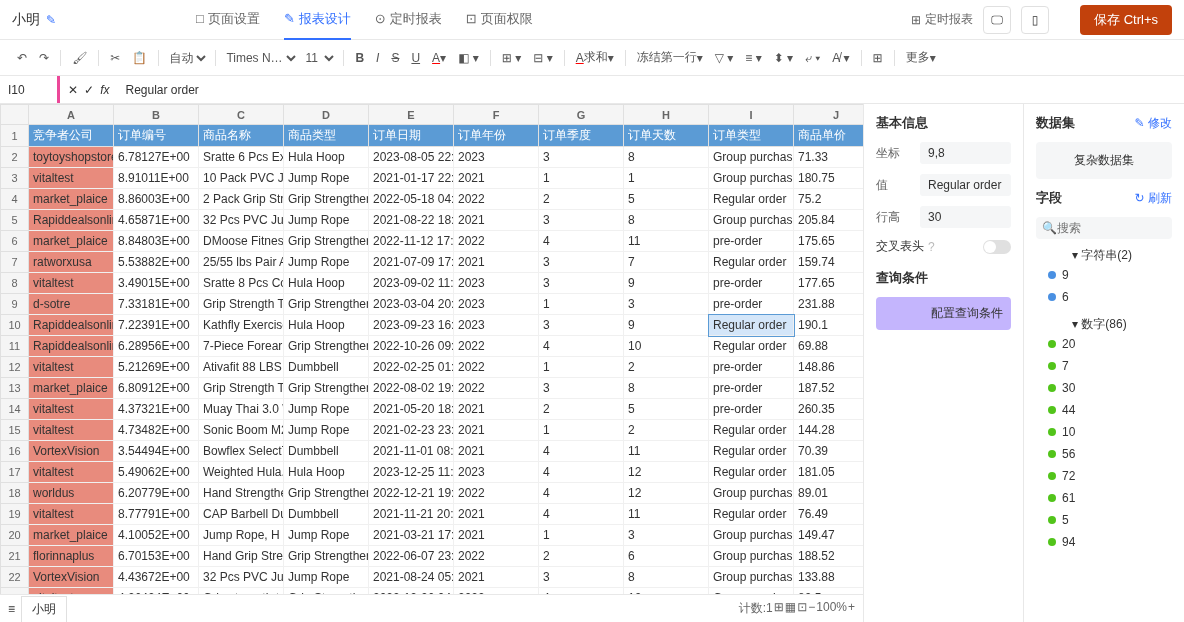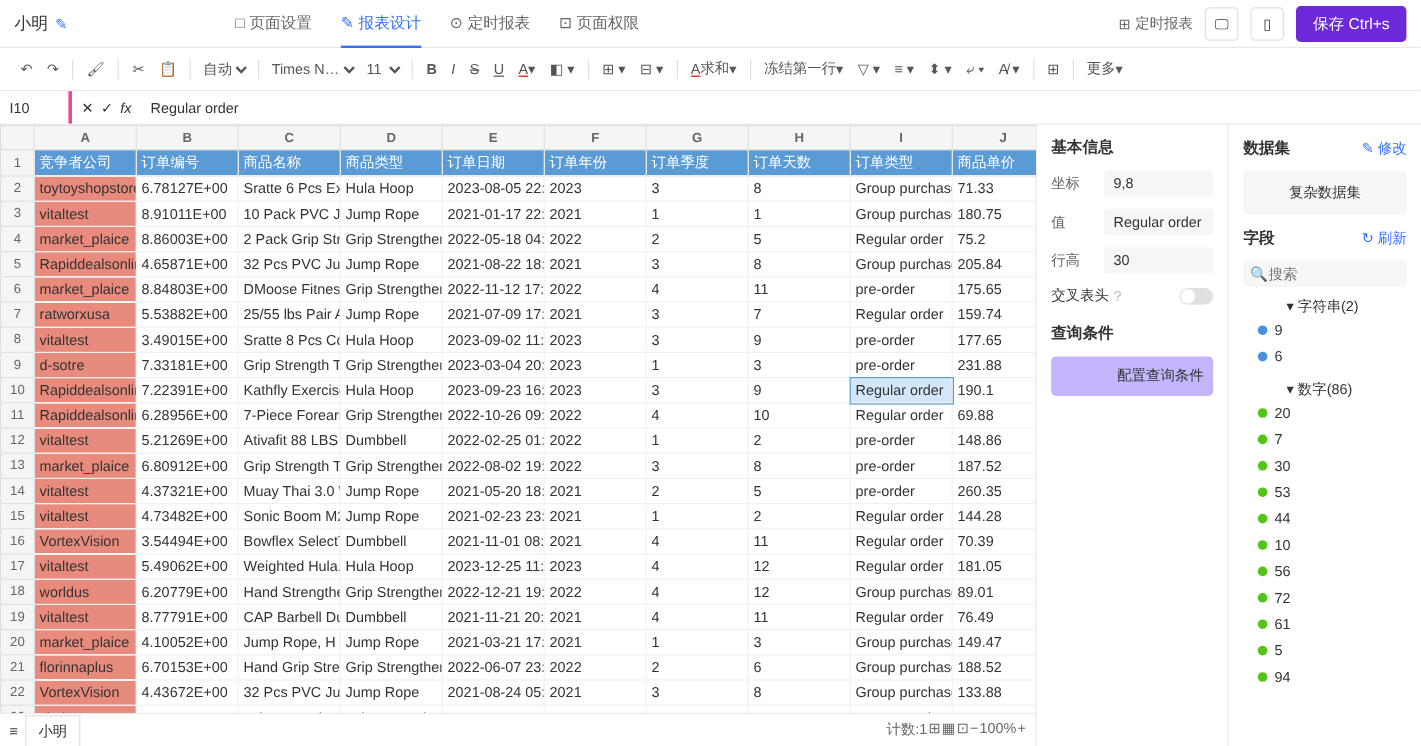--- a/index.html
+++ b/index.html
@@ -9,21 +9,21 @@
 .header { display: flex; align-items: center; height: 40px; padding: 0 12px; border-bottom: 1px solid #e8e8e8; }
 .header-left { display: flex; align-items: center; gap: 6px; }
 .header-title { font-size: 14px; }
 .edit-icon { color: #3370ff; cursor: pointer; }
 .header-tabs { display: flex; gap: 24px; margin-left: 140px; }
 .header-tab { display: flex; align-items: center; gap: 4px; font-size: 13px; color: #666; cursor: pointer; height: 40px; border-bottom: 2px solid transparent; }
 .header-tab.active { color: #3370ff; border-bottom-color: #3370ff; }
 .header-right { margin-left: auto; display: flex; align-items: center; gap: 10px; }
 .tpl-btn { display: flex; align-items: center; gap: 4px; color: #666; cursor: pointer; }
 .icon-btn { width: 28px; height: 28px; display: flex; align-items: center; justify-content: center; border: 1px solid #e0e0e0; border-radius: 4px; cursor: pointer; }
-.save-btn { background: #6d28d9; color: #fff; padding: 6px 14px; border-radius: 4px; font-size: 13px; cursor: pointer; }
+.save-btn { background: #c2410c; color: #fff; padding: 6px 14px; border-radius: 4px; font-size: 13px; cursor: pointer; margin-left: 21px; }
 
 
 .toolbar { display: flex; align-items: center; height: 36px; padding: 0 12px; border-bottom: 1px solid #e8e8e8; gap: 2px; font-size: 12px; }
 .tb-item { padding: 3px 5px; cursor: pointer; color: #555; display: flex; align-items: center; }
 .tb-sep { width: 1px; height: 16px; background: #e0e0e0; margin: 0 4px; }
 .tb-sel { border: none; background: none; font-size: 12px; color: #555; cursor: pointer; }
 
 
 .formula-bar { display: flex; align-items: center; height: 28px; border-bottom: 1px solid #e8e8e8; }
 .cell-ref { width: 60px; padding: 0 8px; font-size: 12px; border-right: 3px solid #ec4899; height: 100%; display: flex; align-items: center; }
@@ -536,21 +536,20 @@
     <div class="field-grp">▾ <span>字符串(2)</span></div>
     <div id="str-fields">
         <div class="field-item"><span class="dot dot-blue"></span>9</div>
         <div class="field-item"><span class="dot dot-blue"></span>6</div>
       </div>
     <div class="field-grp">▾ <span>数字(86)</span></div>
     <div id="num-fields">
         <div class="field-item"><span class="dot dot-green"></span>20</div>
         <div class="field-item"><span class="dot dot-green"></span>7</div>
         <div class="field-item"><span class="dot dot-green"></span>30</div>
-        <div class="field-item"><span class="dot dot-green"></span>53</div>
         <div class="field-item"><span class="dot dot-green"></span>44</div>
         <div class="field-item"><span class="dot dot-green"></span>10</div>
         <div class="field-item"><span class="dot dot-green"></span>56</div>
         <div class="field-item"><span class="dot dot-green"></span>72</div>
         <div class="field-item"><span class="dot dot-green"></span>61</div>
         <div class="field-item"><span class="dot dot-green"></span>5</div>
         <div class="field-item"><span class="dot dot-green"></span>94</div>
       </div>
   </div>
 </div>

